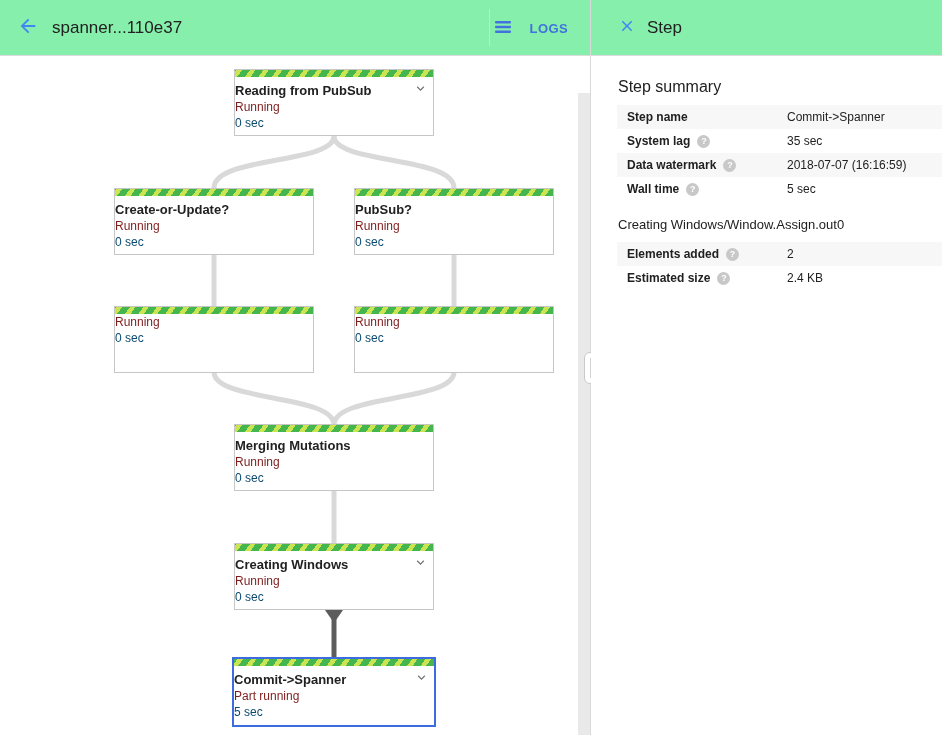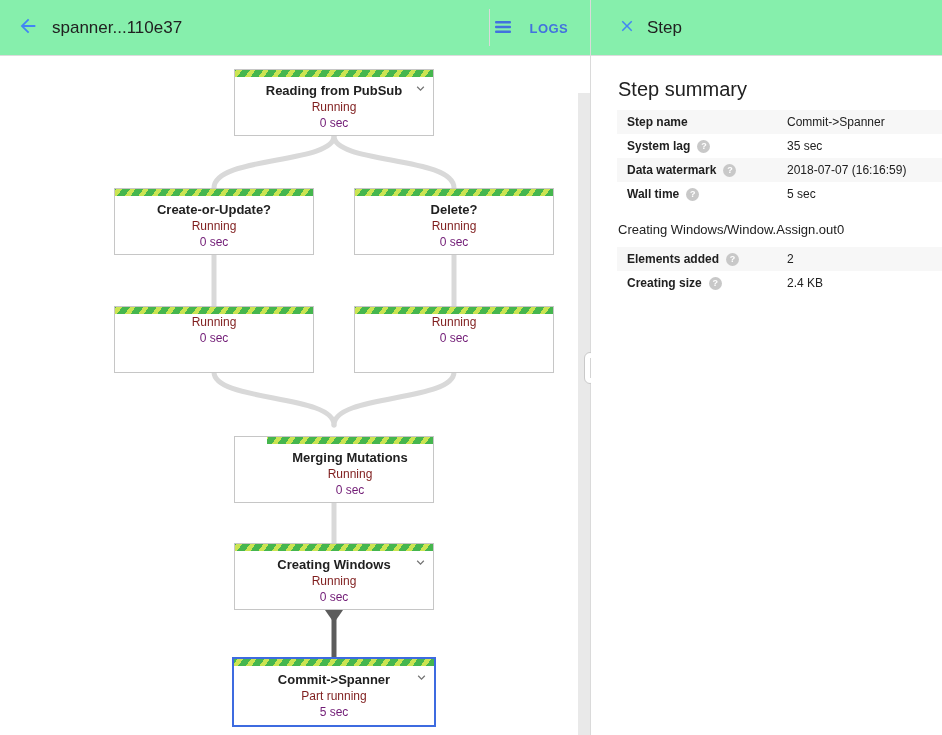--- a/index.html
+++ b/index.html
@@ -19,39 +19,39 @@
   .header-divider { position:absolute; right:100px; top:9px; height:37px; width:1px; background:#dadada; }
   .panel-header { flex:1; display:flex; align-items:center; border-left:1px solid #dadada; }
   .close-btn { width:40px; height:40px; margin-left:16px; border:none; background:transparent;
     display:flex; align-items:center; justify-content:center; cursor:pointer; }
   .panel-title { font-size:17px; }
 
   
   .graph { position:absolute; left:0; top:56px; width:578px; height:679px; background:#fff; }
   .edges { position:absolute; left:0; top:0; }
   .node { position:absolute; width:200px; height:67px; background:#fff;
-    border:1px solid #c6c6c6; text-align:center; cursor:pointer; }
+    border:1px solid #c6c6c6; text-align:left; cursor:pointer; }
   .stripe { height:7px; width:100%;
     background:repeating-linear-gradient(-55deg,#45b64e 0 6.5px,#cbe452 6.5px 11px); }
   .node-title { font-size:13px; font-weight:bold; margin-top:5px; line-height:17px; }
   .node-status { font-size:12px; color:#7f1d1d; line-height:16px; }
-  .node-time { font-size:12px; color:#701a75; line-height:16px; }
+  .node-time { font-size:12px; color:#0c4a6e; line-height:16px; }
   .node .chev { position:absolute; right:5px; top:11px; cursor:pointer; }
   .node.selected { width:204px; height:70px; border:2px solid #3d6be0; }
 
   
   .vscroll { position:absolute; left:578px; top:93px; width:13px; height:642px; background:#e9e9e9; }
   .panel-edge { position:absolute; left:590px; top:0; width:1px; height:735px; background:#dadada; }
   .resize-handle { position:absolute; left:584px; top:352px; width:12px; height:32px;
     background:#fff; border:1px solid #c9c9c9; border-radius:6px; cursor:col-resize; }
   .resize-handle::after { content:""; position:absolute; left:5px; top:5px; width:1px; height:20px; background:#d4d4d4; }
 
   
   .panel { position:absolute; left:591px; top:56px; width:351px; height:679px; background:#fff; }
-  .section-heading { font-size:20px; font-weight:400; color:#212121; margin:22px 0 9px 27px; }
+  .section-heading { font-size:16px; font-weight:400; color:#212121; margin:22px 0 9px 27px; }
   .kv-table { margin-left:26px; }
   .kv-row { display:flex; align-items:center; height:24px; padding-left:10px; font-size:12px; }
   .kv-row:nth-child(odd) { background:#f7f7f7; }
   .kv-label { width:160px; display:flex; align-items:center; gap:7px; font-weight:bold; }
   .kv-value { flex:1; }
   .help { width:13px; height:13px; border-radius:50%; background:#c8c8c8; color:#fff;
     font-size:9px; font-weight:bold; display:inline-flex; align-items:center; justify-content:center;
     cursor:pointer; }
   .collection-name { font-size:13px; margin:16px 0 10px 27px; }
 </style>
@@ -121,38 +121,38 @@
 
   <div class="node" style="left:114px; top:132px;">
     <div class="stripe"></div>
     <div class="node-title">Create-or-Update?</div>
     <div class="node-status">Running</div>
     <div class="node-time">0 sec</div>
   </div>
 
   <div class="node" style="left:354px; top:132px;">
     <div class="stripe"></div>
-    <div class="node-title">Delete?</div>
+    <div class="node-title">PubSub?</div>
     <div class="node-status">Running</div>
     <div class="node-time">0 sec</div>
   </div>
 
   <div class="node" style="left:114px; top:250px;">
     <div class="stripe"></div>
     <div class="node-status">Running</div>
     <div class="node-time">0 sec</div>
   </div>
 
   <div class="node" style="left:354px; top:250px;">
     <div class="stripe"></div>
     <div class="node-status">Running</div>
     <div class="node-time">0 sec</div>
   </div>
 
-  <div class="node" style="left:234px; top:380px;padding-left:32px;">
+  <div class="node" style="left:234px; top:368px;">
     <div class="stripe"></div>
     <div class="node-title">Merging Mutations</div>
     <div class="node-status">Running</div>
     <div class="node-time">0 sec</div>
   </div>
 
   <div class="node" style="left:234px; top:487px;">
     <div class="stripe"></div>
     <span class="chev"><svg width="15" height="15" viewBox="0 0 24 24">
           <path fill="#757575" d="M16.59 8.59 12 13.17 7.41 8.59 6 10l6 6 6-6z"></path>
@@ -213,19 +213,19 @@
   <div class="kv-table">
     <div class="kv-row">
       <span class="kv-label">
           <span>Elements added</span>
           <span class="help">?</span>
         </span>
       <span class="kv-value">2</span>
     </div>
     <div class="kv-row">
       <span class="kv-label">
-          <span>Creating size</span>
+          <span>Estimated size</span>
           <span class="help">?</span>
         </span>
       <span class="kv-value">2.4 KB</span>
     </div>
   </div>
 </div>
 
 </body></html>

